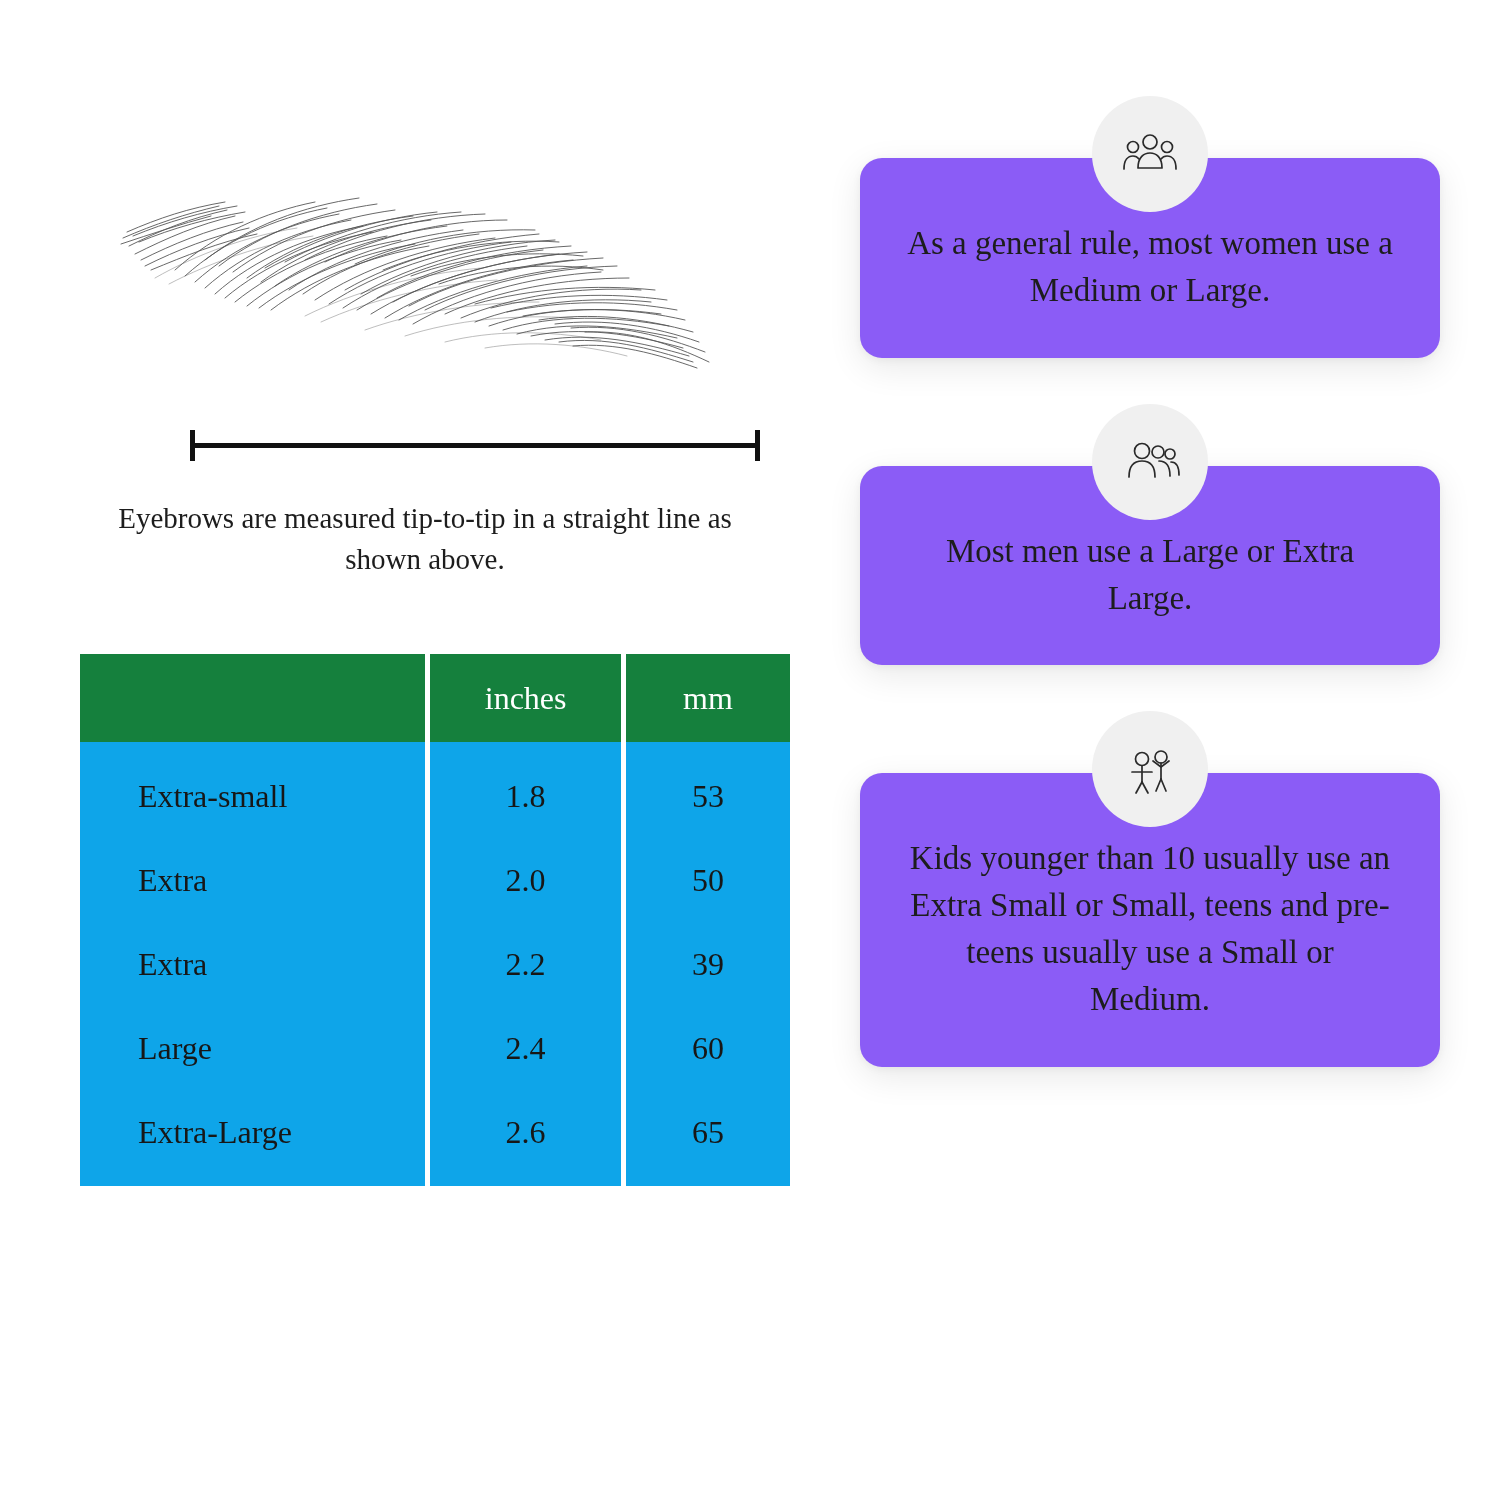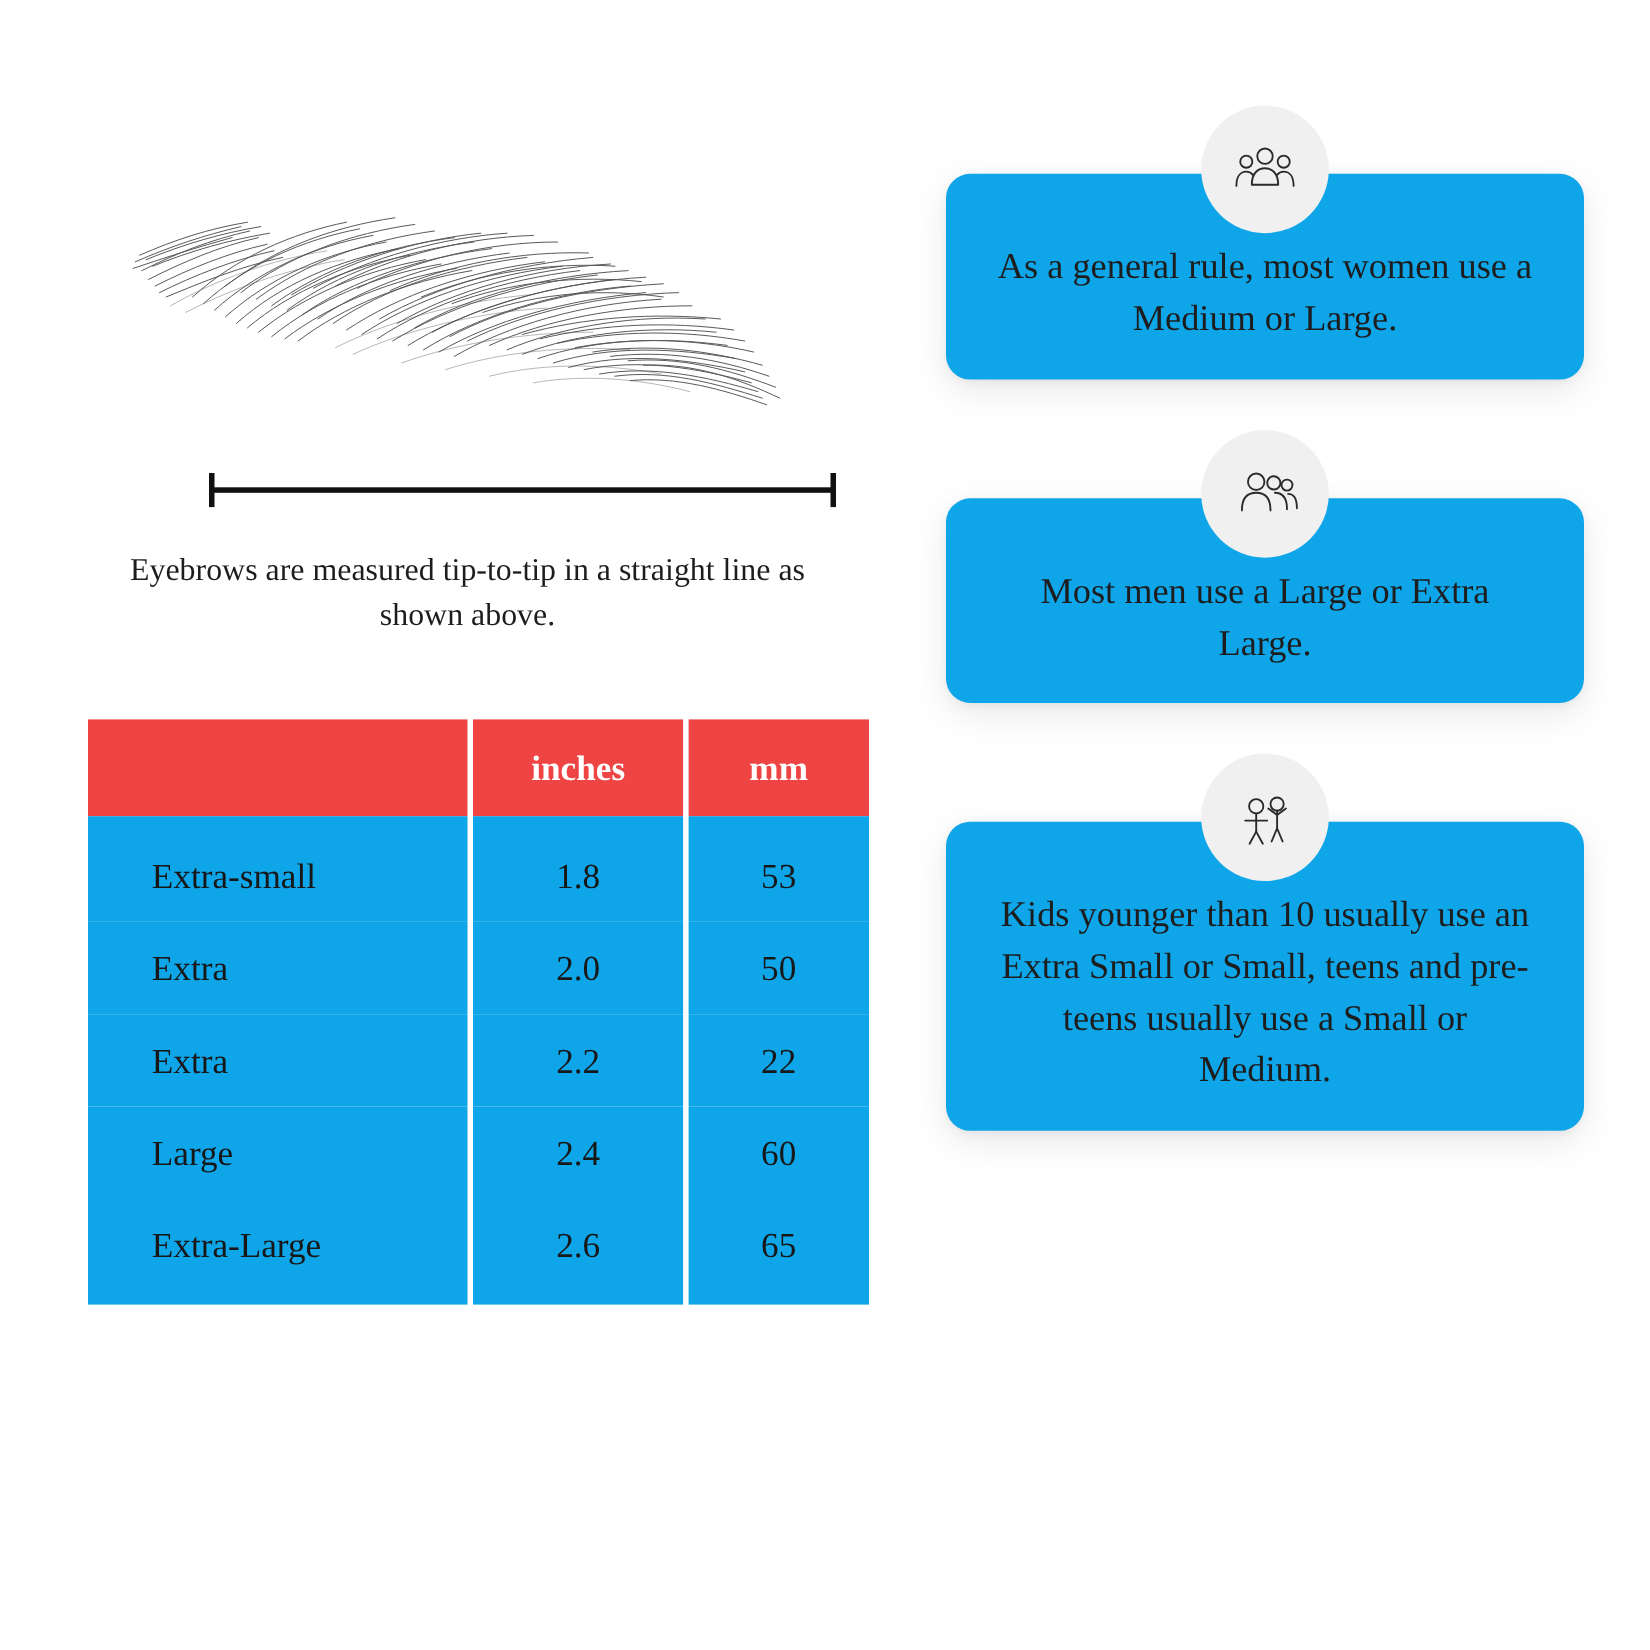--- a/index.html
+++ b/index.html
@@ -78,23 +78,23 @@
 
   
   .size-table {
     margin-top: 75px;
     border-collapse: separate;
     border-spacing: 5px 0;
     width: 720px;
     table-layout: fixed;
   }
   .size-table th {
-    background: #ef4444;
+    background: #15803d;
     color: #ffffff;
-    font-weight: bold;
+    font-weight: normal;
     font-size: 32px;
     height: 88px;
     vertical-align: middle;
     padding: 0;
   }
   .size-table th.blank { width: 345px; }
   .size-table th.inches { width: 190px; }
   .size-table th.mm { width: 164px; }
   .size-table td {
     background: #0ea5e9;
@@ -116,24 +116,24 @@
 
   
   .right-col {
     position: absolute;
     left: 860px;
     top: 140px;
     width: 580px;
   }
   .note-card {
     position: relative;
-    background: #0ea5e9;
+    background: #8b5cf6;
     border-radius: 22px;
     box-shadow: 0 10px 34px rgba(0,0,0,0.09), 0 2px 8px rgba(0,0,0,0.05);
-    padding: 62px 46px 31px 46px;
+    padding: 62px 46px 44px 46px;
     margin-bottom: 108px;
     text-align: center;
   }
   .note-card:last-child { margin-bottom: 0; }
   .note-text {
     font-size: 33px;
     line-height: 1.42;
     color: #1d1d1d;
   }
   .icon-badge {
@@ -284,21 +284,21 @@
           <td class="num">53</td>
         </tr>
         <tr>
           <td class="label">Extra</td>
           <td class="num">2.0</td>
           <td class="num">50</td>
         </tr>
         <tr>
           <td class="label">Extra</td>
           <td class="num">2.2</td>
-          <td class="num">22</td>
+          <td class="num">39</td>
         </tr>
         <tr>
           <td class="label">Large</td>
           <td class="num">2.4</td>
           <td class="num">60</td>
         </tr>
         <tr>
           <td class="label">Extra-Large</td>
           <td class="num">2.6</td>
           <td class="num">65</td>

